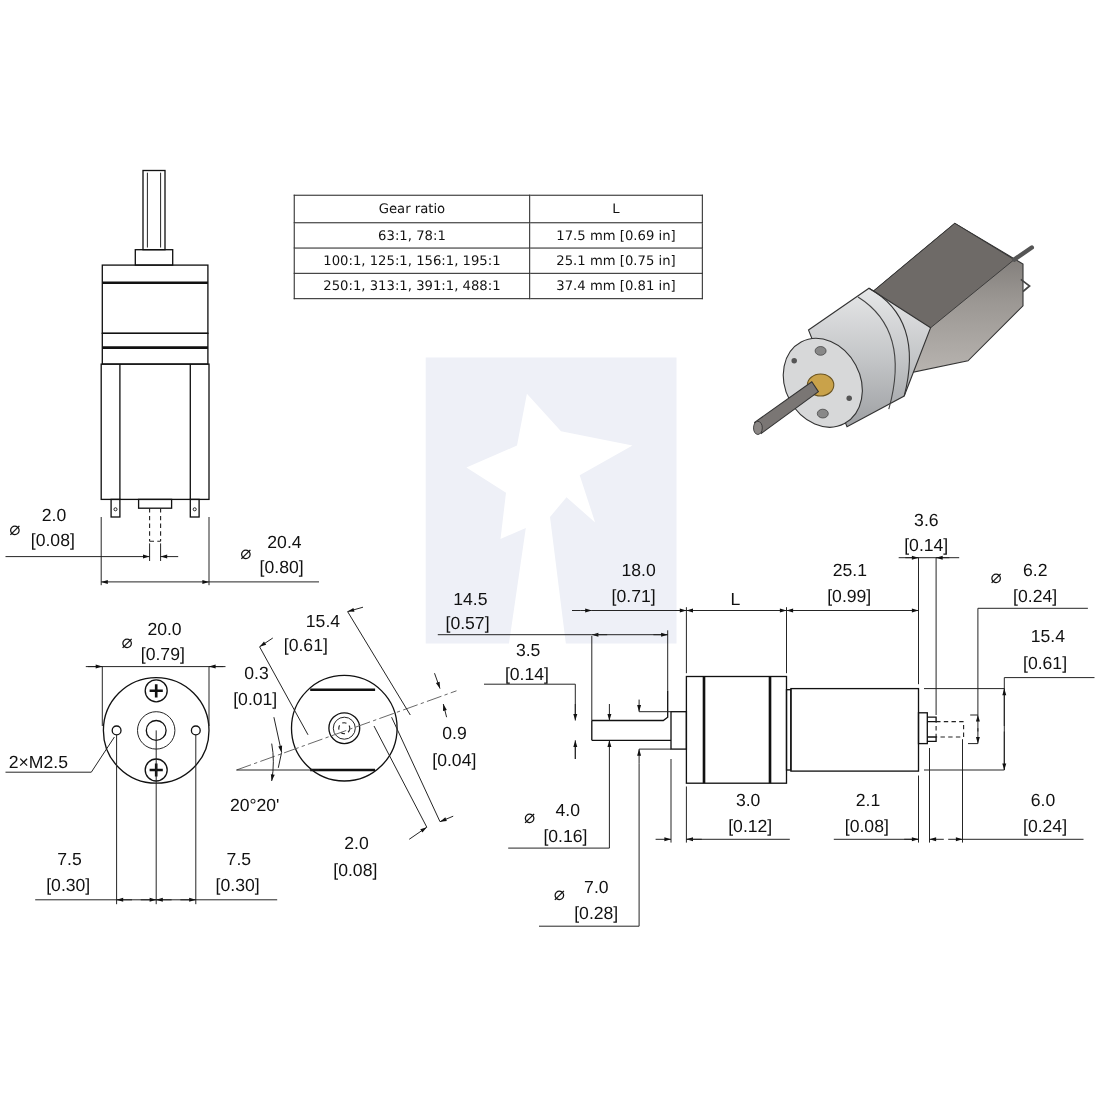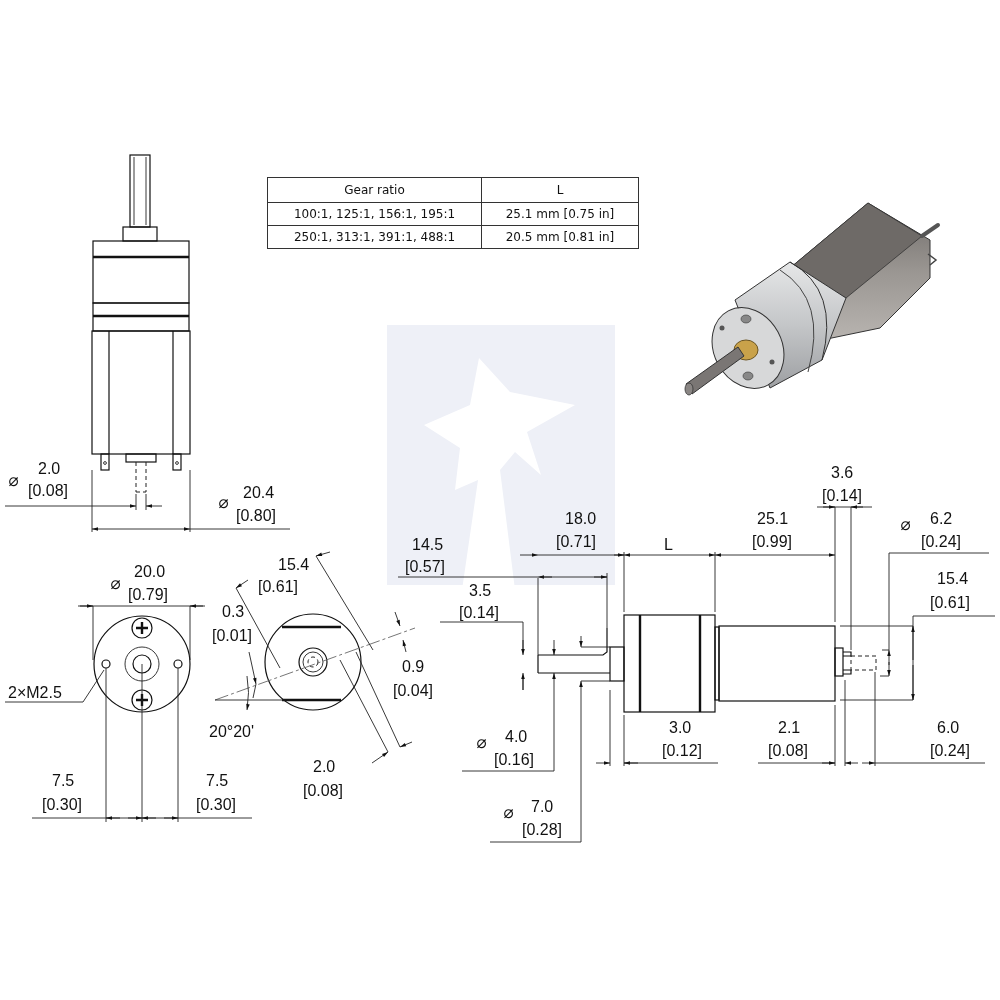--- a/index.html
+++ b/index.html
@@ -288,21 +288,25 @@
   </g>
 </svg>
 
 <table class="ratio">
   <tbody>
       <tr>
     <th class="c1">Gear ratio</th>
     <th>L</th>
   </tr>
   <tr>
+    <td>63:1, 78:1</td>
+    <td>17.5 mm [0.69 in]</td>
+  </tr>
+  <tr>
     <td>100:1, 125:1, 156:1, 195:1</td>
     <td>25.1 mm [0.75 in]</td>
   </tr>
   <tr>
     <td>250:1, 313:1, 391:1, 488:1</td>
-    <td>20.5 mm [0.81 in]</td>
+    <td>37.4 mm [0.81 in]</td>
   </tr>
 </tbody>
   </table>
 
 </body></html>

